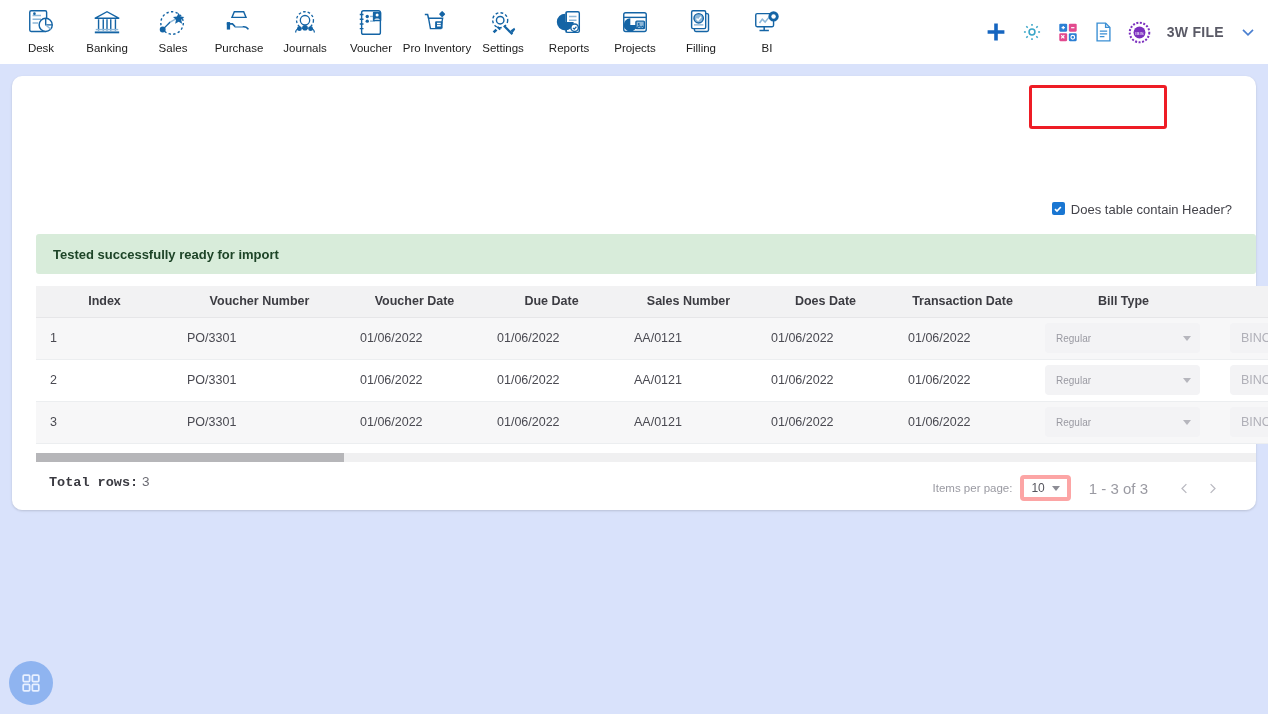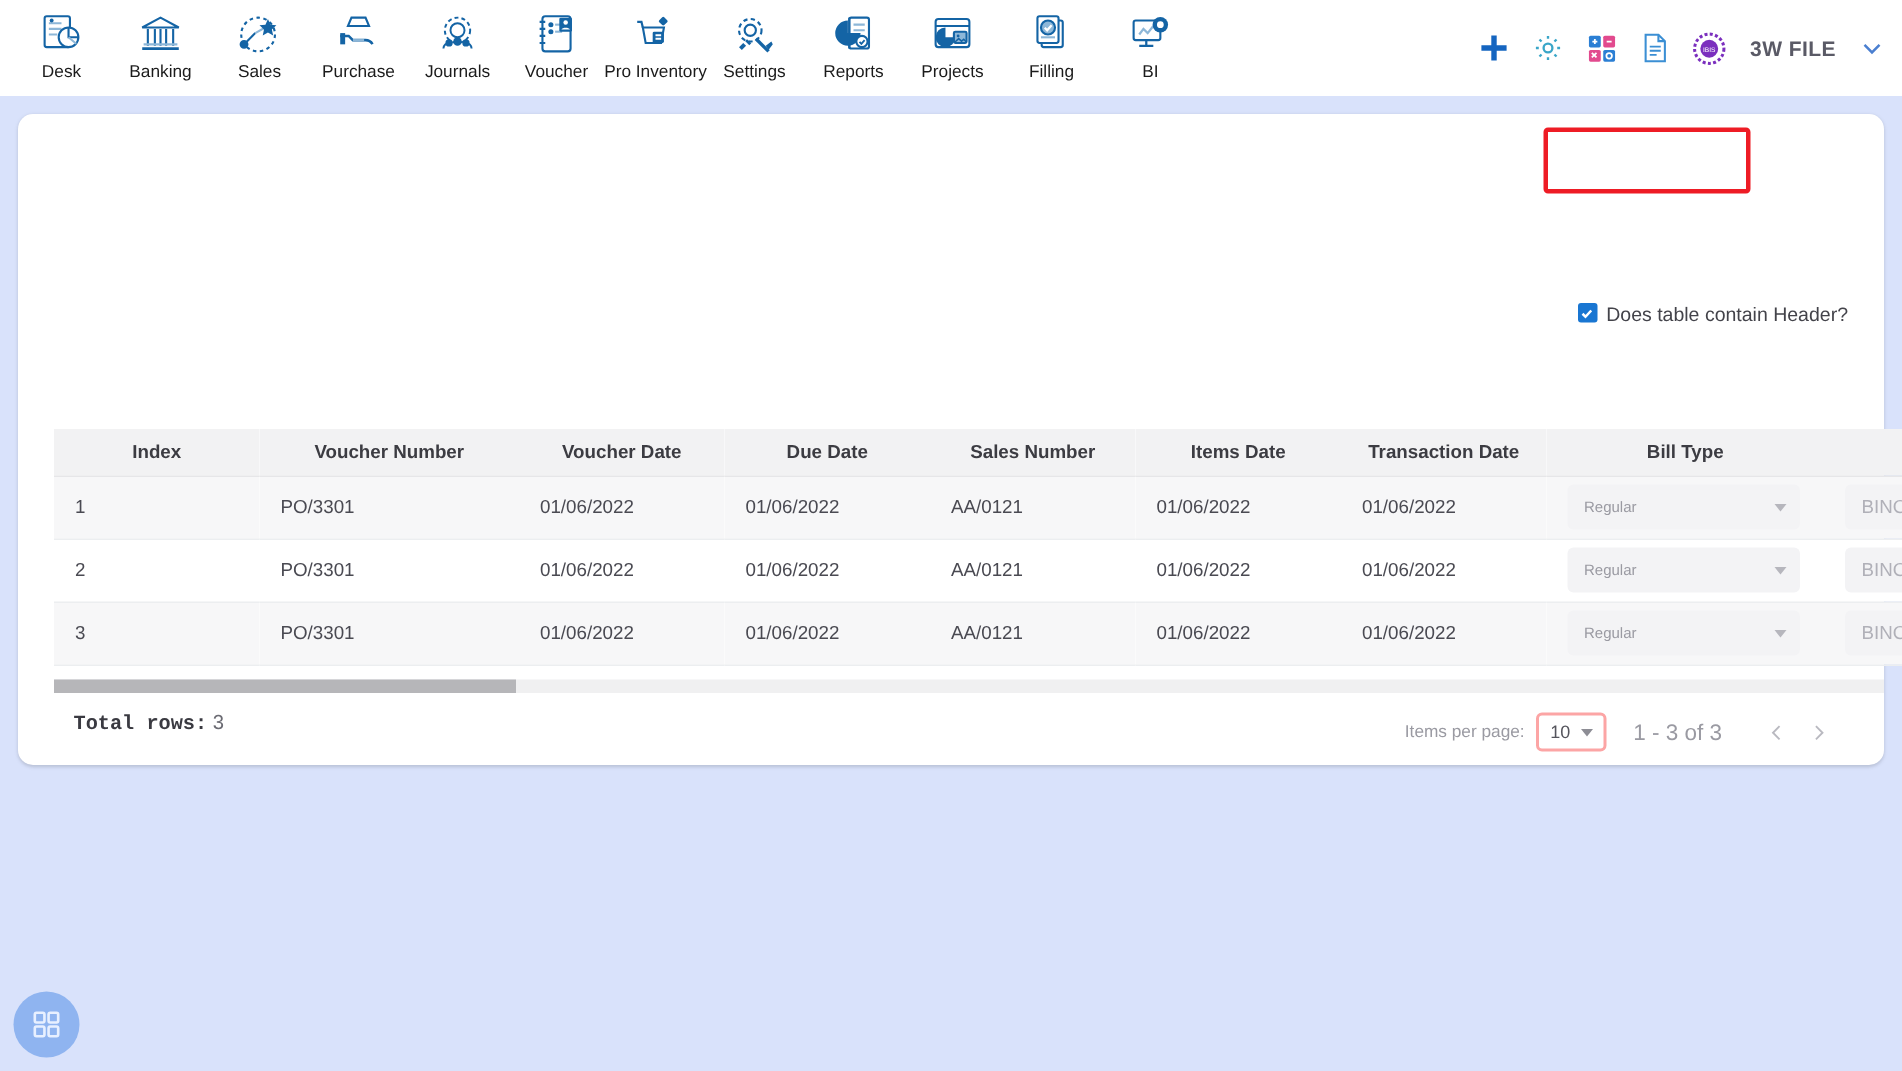--- a/index.html
+++ b/index.html
@@ -129,21 +129,21 @@
   }
   .totals b{ font-weight:bold;font-family:Liberation Mono, monospace; }
   .totals .num{ color:#6b6b73; font-weight:normal; }
 
   .paginator{
     position:absolute; right:30px; top:398px; display:flex; align-items:center; gap:0;
     font-size:11.5px; color:#9a9aa2;
   }
   .paginator .ipp{ margin-right:8px; white-space:nowrap; }
   .ipp-sel{
-    height:26px; min-width:44px; border:2px solid #fca5a5; border-radius:4px;
+    height:26px; min-width:44px; border:4px solid #fca5a5; border-radius:4px;
     display:flex; align-items:center; justify-content:space-between;
     padding:0 7px; font-size:12px; color:#55555d; cursor:pointer; margin-right:18px;
   }
   .ipp-sel .arr{ width:0;height:0;border-left:4px solid transparent;border-right:4px solid transparent;border-top:5px solid #8d8d95; margin-left:7px; }
   .range{ margin-right:22px; color:#9a9aa2; font-size:15px; white-space:nowrap; }
   .pgbtn{ width:28px; height:28px; display:flex; align-items:center; justify-content:center; cursor:pointer; }
 
   
   .fab{
     position:absolute; left:9px; top:661px; width:44px; height:44px;
@@ -361,31 +361,34 @@
 
   <div class="hdr-check">
     <span class="cbox">
       <svg width="10" height="10" viewBox="0 0 12 12" fill="none" stroke="#fff" stroke-width="2">
           <path d="M2.4 6.2l2.4 2.4 4.6-5"></path>
         </svg>
     </span>
     <span class="cl">Does table contain Header?</span>
   </div>
 
+  <div class="alert">
+    <span>Tested successfully ready for import</span>
+  </div>
 
   <div class="tablewrap">
     <table class="grid">
       <thead>
           <tr id="headRow">
             <th style="width: 137px;">Index</th>
             <th style="width: 173px;">Voucher Number</th>
             <th style="width: 137px;">Voucher Date</th>
             <th style="width: 137px;">Due Date</th>
             <th style="width: 137px;">Sales Number</th>
-            <th style="width: 137px;">Items Date</th>
+            <th style="width: 137px;">Does Date</th>
             <th style="width: 137px;">Transaction Date</th>
             <th style="width: 185px;">Bill Type</th>
             <th style="width: 280px;">Vendor</th>
           </tr>
         </thead>
       <tbody id="bodyRows">
           <tr class="odd">
             <td class="c-index" style="width: 137px;">1</td>
             <td style="width: 173px;">PO/3301</td>
             <td style="width: 137px;">01/06/2022</td>

